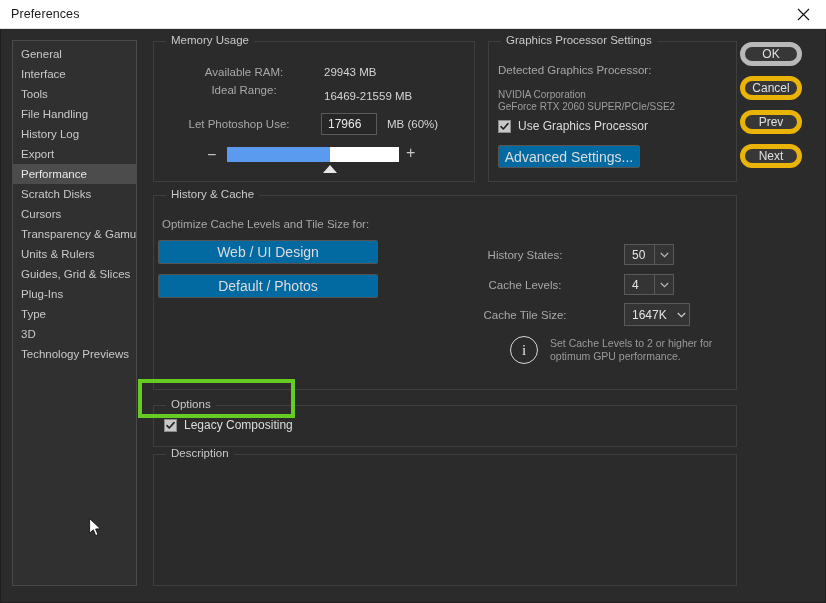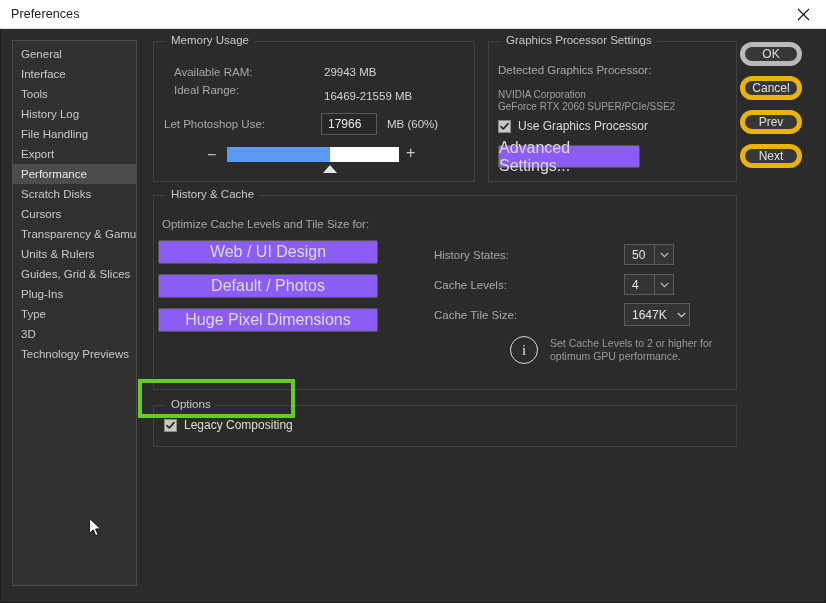--- a/index.html
+++ b/index.html
@@ -118,21 +118,21 @@
     font-size: 11.5px;
     color: #a8a8a8;
     white-space: nowrap;
   }
   .val {
     position: absolute;
     font-size: 11.5px;
     color: #d4d4d4;
     white-space: nowrap;
   }
-  .lbl.r, .val.r { text-align: left; }
+  .lbl.r, .val.r { text-align: center; }
 
   
   .textinput {
     position: absolute;
     background: #272727;
     border: 1px solid #5a5a5a;
     box-sizing: border-box;
     color: #e8e8e8;
     font-size: 12px;
     font-family: "Liberation Sans", sans-serif;
@@ -190,26 +190,26 @@
   .cbox svg { display:block; }
   .cblabel {
     font-size: 12px;
     color: #dcdcdc;
     white-space: nowrap;
   }
 
   
   .pushbtn {
     position: absolute;
-    background: #8b5cf6;
+    background: #0369a1;
     border: 1px solid #545454;
     border-radius: 2px;
     box-sizing: border-box;
     color: #dcdcdc;
-    font-size: 16px;
+    font-size: 14px;
     font-family: "Liberation Sans", sans-serif;
     display: flex;
     align-items: center;
     justify-content: center;
     cursor: default;
   }
 
   
   .pill {
     position: absolute;
@@ -315,22 +315,22 @@
       </svg>
     </div>
   </div>
 
   <div class="dialog">
 
     <div class="sidebar">
       <div class="side-item">General</div>
       <div class="side-item">Interface</div>
       <div class="side-item">Tools</div>
+      <div class="side-item">File Handling</div>
       <div class="side-item">History Log</div>
-      <div class="side-item">File Handling</div>
       <div class="side-item">Export</div>
       <div class="side-item selected">Performance</div>
       <div class="side-item">Scratch Disks</div>
       <div class="side-item">Cursors</div>
       <div class="side-item">Transparency &amp; Gamut</div>
       <div class="side-item">Units &amp; Rulers</div>
       <div class="side-item">Guides, Grid &amp; Slices</div>
       <div class="side-item">Plug-Ins</div>
       <div class="side-item">Type</div>
       <div class="side-item">3D</div>
@@ -377,21 +377,20 @@
       <div class="pushbtn" style="left:9px; top:103px; width:142px; height:23px;">Advanced Settings...</div>
     </div>
 
     <div class="group" style="left:152px; top:166px; width:584px; height:195px;">
       <div class="legend">History &amp; Cache</div>
 
       <div class="lbl" style="left:8px; top:22px;">Optimize Cache Levels and Tile Size for:</div>
 
       <div class="pushbtn" style="left:4px; top:44px; width:220px; height:24px;">Web / UI Design</div>
       <div class="pushbtn" style="left:4px; top:78px; width:220px; height:24px;">Default / Photos</div>
-      <div class="pushbtn" style="left:4px; top:112px; width:220px; height:24px;">Huge Pixel Dimensions</div>
 
       <div class="lbl r" style="left:280px; top:53px; width:182px;">History States:</div>
       <div class="select" style="left:470px; top:48px; width:50px; height:21px;">
         <span class="sv">50</span>
         <span class="arrowbox">
           <svg width="9" height="6" viewBox="0 0 9 6">
             <path d="M0.8 1 L4.5 4.6 L8.2 1" stroke="#b8b8b8" stroke-width="1.2" fill="none"></path>
           </svg>
         </span>
       </div>
@@ -429,20 +428,24 @@
           <svg width="9" height="9" viewBox="0 0 9 9">
             <path d="M1 4.6 L3.3 7 L8 1.6" stroke="#222222" stroke-width="1.6" fill="none" stroke-linecap="round" stroke-linejoin="round"></path>
           </svg>
         </span>
         <span class="cblabel">Legacy Compositing</span>
       </div>
     </div>
 
     <div class="highlight-box" style="left: 137px; top: 350px; width: 157px; height: 39px; border-color: rgb(102, 204, 34);"></div>
 
+    <div class="group" style="left:152px; top:425px; width:584px; height:132px;">
+      <div class="legend">Description</div>
+      <div class="lbl" style="left:10px; top:14px;"></div>
+    </div>
 
     <div class="pill primary" style="left:739px; top:13px;">OK</div>
     <div class="pill" style="left:739px; top:47px;">Cancel</div>
     <div class="pill" style="left:739px; top:81px;">Prev</div>
     <div class="pill" style="left:739px; top:115px;">Next</div>
 
     <div class="cursor" style="left:88px; top:489px;">
       <svg width="13" height="20" viewBox="0 0 13 20">
         <path d="M0.6 0.6 L0.6 15.2 L4.3 11.8 L6.7 17.6 L9.0 16.6 L6.6 11.0 L11.4 10.8 Z" fill="#ffffff" stroke="#111111" stroke-width="0.9" stroke-linejoin="round"></path>
       </svg>

